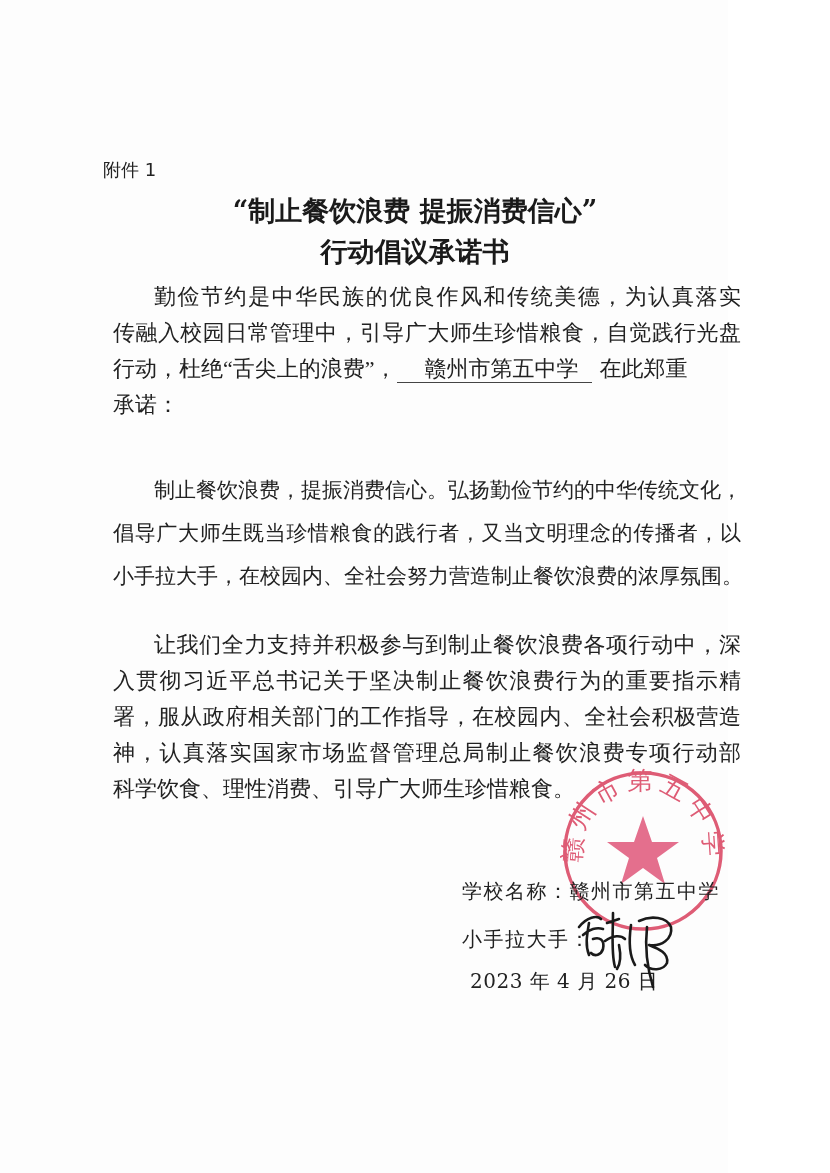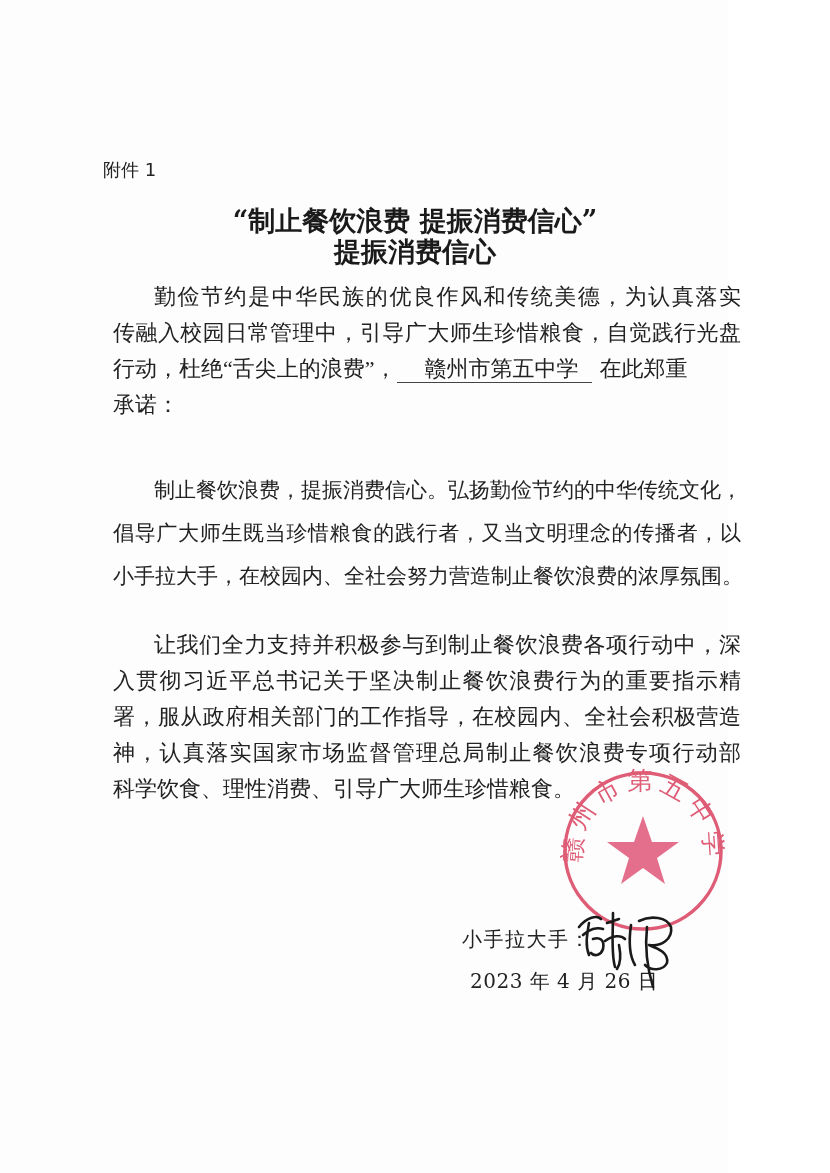--- a/index.html
+++ b/index.html
@@ -7,21 +7,21 @@
   .page { position: absolute; left: 0; top: 0; width: 728px; height: 1173px; background: #fdfdfd; }
   .attach {
     position: absolute; left: 103px; top: 158px;
     font-family: "DejaVu Sans", sans-serif; font-size: 18px; color: #222;
   }
   .title {
     position: absolute; left: 0; width: 830px; text-align: center;
     font-family: "DejaVu Serif", serif; font-weight: bold; color: #1a1a1a;
     font-size: 27px; letter-spacing: 0px;
   }
-  .title.t1 { top: 193px; margin-top: 10px; }
+  .title.t1 { top: 193px; }
   .title.t2 { top: 234px; }
   .para {
     position: absolute; left: 113px; width: 628px;
     font-family: Liberation Serif, serif; color: #222;
     font-size: 22px; text-align: justify; text-align-last: left;
   }
   .para .line { display: block; height: 36px; line-height: 36px; white-space: nowrap; text-align-last: justify; }
   .para .line.last { text-align-last: left; }
   .p1 { top: 279px; }
   .p2 { top: 469px; font-family: "DejaVu Sans", sans-serif; font-size: 21px; }
@@ -47,21 +47,21 @@
   .signature { position: absolute; left: 575px; top: 905px; width: 110px; height: 85px; pointer-events: none; }
 </style>
 </head>
 <body>
 
 <div class="page">
 
   <div class="attach">附件 1</div>
 
   <div class="title t1">“制止餐饮浪费  提振消费信心”</div>
-  <div class="title t2">提振消费信心</div>
+  <div class="title t2">行动倡议承诺书</div>
 
   <div class="para p1">
     <span class="line indent">勤俭节约是中华民族的优良作风和传统美德，为认真落实</span>
     <span class="line">传融入校园日常管理中，引导广大师生珍惜粮食，自觉践行光盘</span>
     <span class="line" style="text-align-last:left;">
       <span>行动，杜绝“舌尖上的浪费”，</span><span class="fill">赣州市第五中学</span><span style="margin-left:8px;">在此郑重</span>
     </span>
     <span class="line last">承诺：</span>
   </div>
 
@@ -83,20 +83,23 @@
     <defs>
       <path id="sealArc" d="M 28 112 A 62 62 0 1 1 138 112" fill="none"></path>
     </defs>
     <circle cx="83" cy="83" r="78" fill="none" stroke="#d9405e" stroke-width="3.5"></circle>
     <text font-family="DejaVu Serif, serif" font-size="25" fill="#d9405e" letter-spacing="6">
       <textPath href="#sealArc" startOffset="50%" text-anchor="middle">赣州市第五中学</textPath>
     </text>
     <polygon fill="#e0577a" points="83,48 92,74 119,74 97,90 105,116 83,100 61,116 69,90 47,74 74,74"></polygon>
   </svg>
 
+  <div class="sig name">
+    <span>学校名称：</span><span>赣州市第五中学</span>
+  </div>
   <div class="sig rep">
     <span>小手拉大手：</span>
   </div>
   <div class="sig date">2023 年 4 月 26 日</div>
 
   <svg class="signature" viewBox="0 0 110 85" xmlns="http://www.w3.org/2000/svg">
     <g fill="none" stroke="#1a1a1a" stroke-width="2.6" stroke-linecap="round" stroke-linejoin="round">
       <path d="M4 22 C12 12 22 10 26 14 M8 30 C14 24 22 22 28 24 M14 18 C12 30 10 40 14 50 M18 34 C24 32 30 34 28 44 C26 50 20 52 16 48"></path>
       <path d="M32 18 L44 14 M38 8 C38 30 36 48 40 62 M30 36 C38 30 46 30 50 34 M44 40 C46 50 46 58 42 64"></path>
       <path d="M56 20 C54 34 54 50 60 60 M64 16 C76 10 92 12 96 22 C98 34 86 42 74 40 C84 44 94 48 92 58 C88 66 76 66 70 60 M72 22 C70 40 72 62 78 82"></path>

